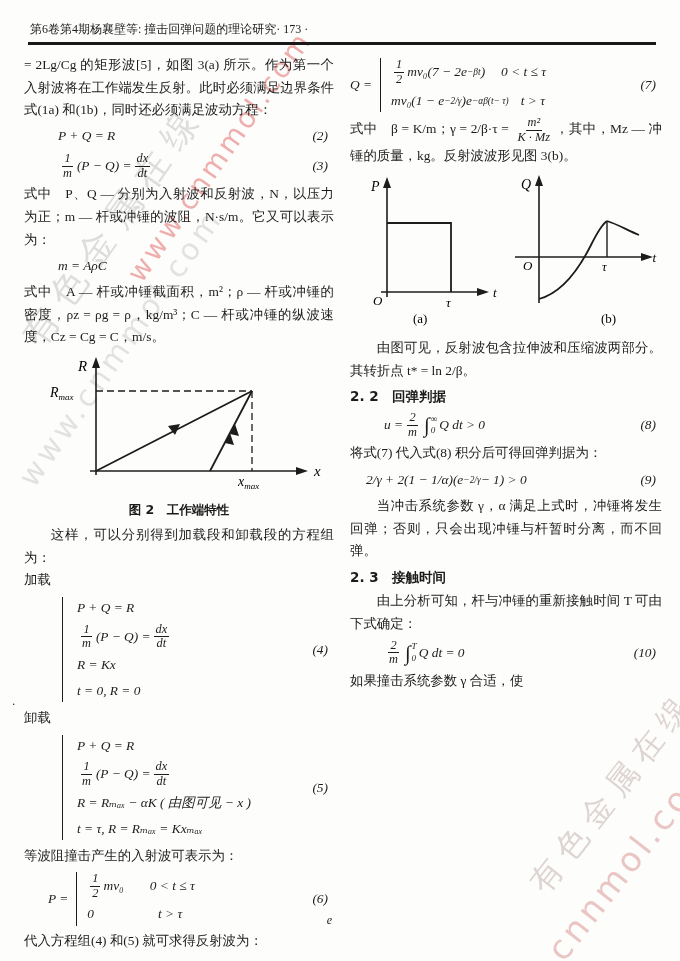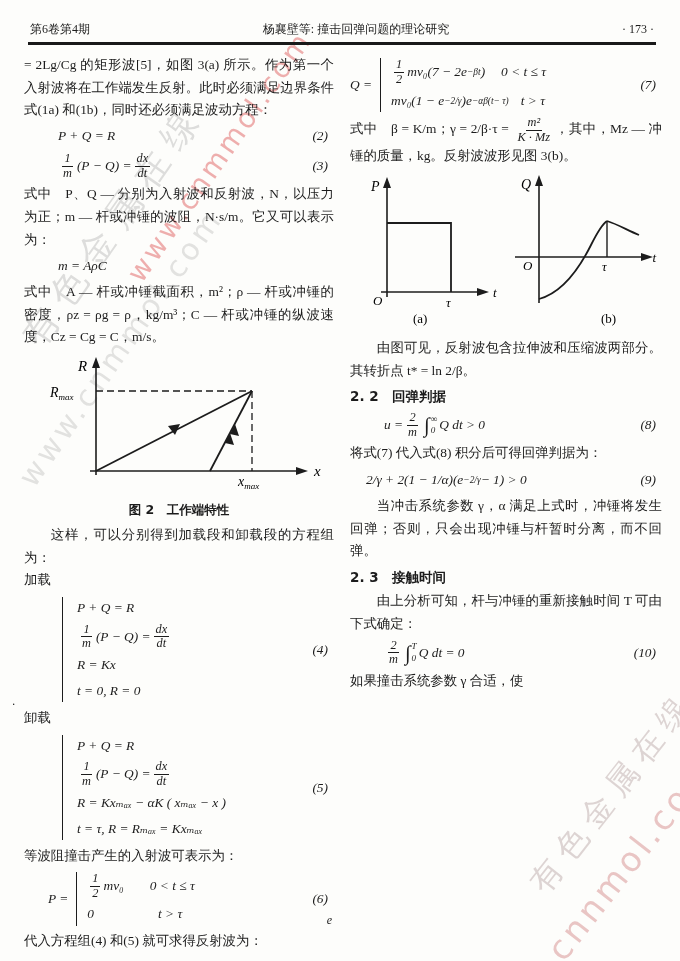--- a/index.html
+++ b/index.html
@@ -1,20 +1,20 @@
 <!DOCTYPE html>
 <html><head>
 <meta charset="utf-8">
 <style>
   html,body{margin:0;padding:0;background:#888;}
   .page{width:680px;height:961px;background:#fdfdfb;position:relative;overflow:hidden;
         color:#1c1c1c;font-family:"Liberation Serif","DejaVu Serif",serif;}
   
   .hdr{position:absolute;top:21px;left:30px;right:26px;display:flex;
-       justify-content:space-between;align-items:baseline;font-size:12px;}
+       justify-content:flex-start;align-items:baseline;font-size:12px;}
   .rule{position:absolute;top:42px;left:28px;right:24px;height:3px;background:#191919;}
   
   .col{position:absolute;top:54px;font-size:13.4px;line-height:22.6px;text-align:justify;}
   .col-l{left:24px;width:310px;}
   .col-r{left:350px;width:312px;}
   p{margin:0;}
   .ind{text-indent:2em;}
   .mi{font-style:italic;}
   .sec{font-family:"DejaVu Sans","Liberation Sans",sans-serif;font-weight:bold;
        font-size:13.5px;margin:3px 0 2px 0;text-align:left;}
@@ -168,21 +168,21 @@
           <span class="frac mi">
             <span class="num">1</span>
             <span class="den">m</span>
           </span>
           <span class="mi">(P − Q) =</span>
           <span class="frac mi">
             <span class="num">dx</span>
             <span class="den">dt</span>
           </span>
         </div>
-        <div class="sysrow mi">R = Kxₘₐₓ − αK ( xₘₐₓ −  x )</div>
+        <div class="sysrow mi">R = Rₘₐₓ − αK ( 由图可见 −  x )</div>
         <div class="sysrow mi">t = τ,  R = Rₘₐₓ = Kxₘₐₓ</div>
       </div>
       <span class="eqno">(5)</span>
     </div>
 
     <p>等波阻撞击产生的入射波可表示为：</p>
 
     <div class="cases">
       <span class="mi">P =</span>
       <div class="caserows">

